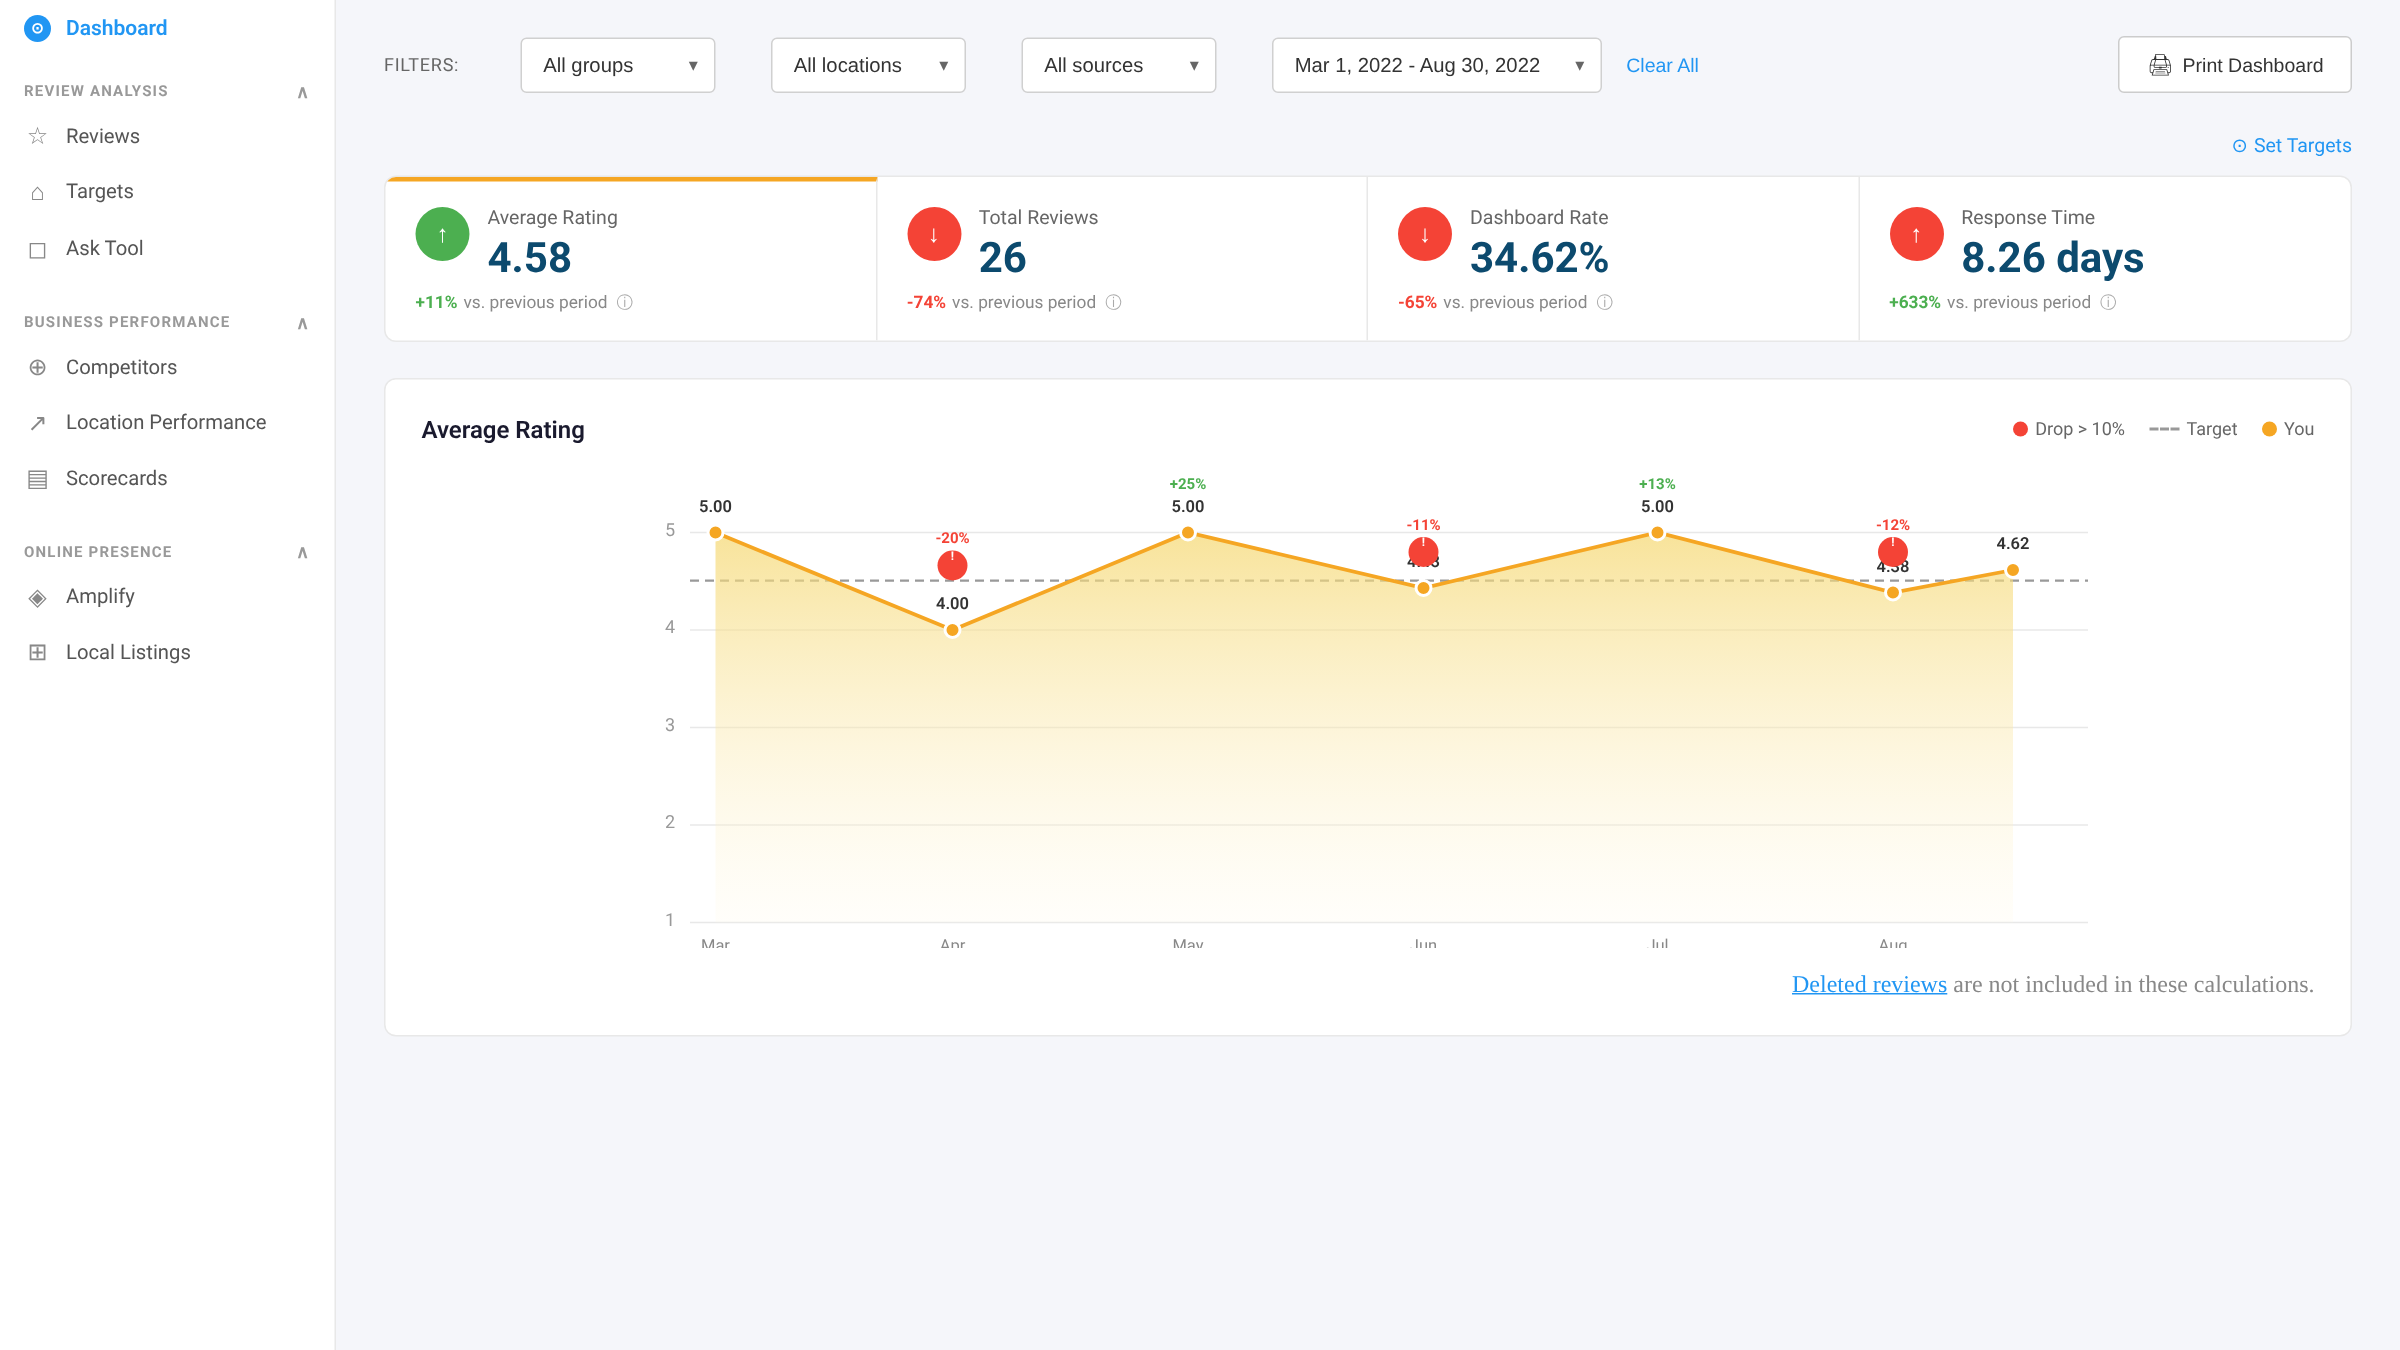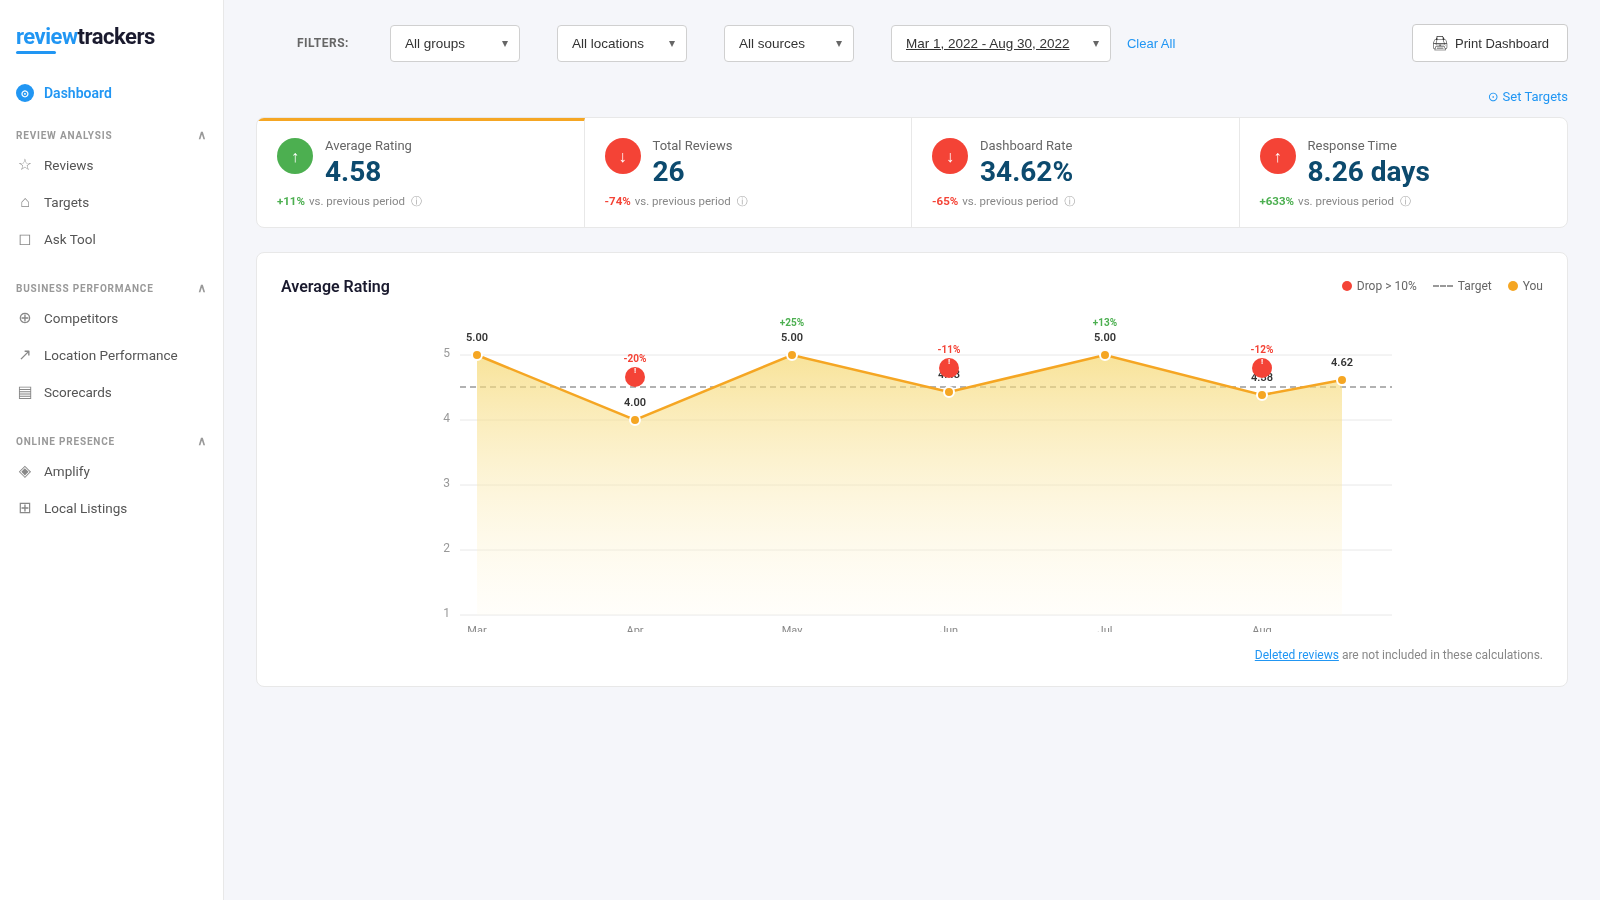--- a/index.html
+++ b/index.html
@@ -94,26 +94,25 @@
     
     .filters-row {
       display: flex;
       align-items: center;
       gap: 12px;
       margin-bottom: 24px;
       flex-wrap: wrap;
     }
     .filters-label {
       font-size: 12px;
-      font-weight: 700;
+      font-weight: 400;
       color: #666;
       text-transform: uppercase;
       letter-spacing: 0.5px;
       margin-right: 4px;
-      margin-left: 41px;
     }
     .filter-select {
       border: 1px solid #d0d0d0;
       border-radius: 4px;
       padding: 10px 36px 10px 14px;
       font-size: 13.5px;
       color: #333;
       background: #fff;
       appearance: none;
       cursor: pointer;
@@ -262,39 +261,34 @@
       width: 20px;
       border-top: 2px dashed #999;
     }
 
     
     .chart-area { width: 100%; position: relative; }
     svg.chart-svg { width: 100%; height: 320px; }
 
     .deleted-note {
       text-align: right;
-      font-size: 12px;
+      font-size: 16px;
       color: #888;
       margin-top: 12px;
+      font-family: Liberation Serif, serif;
     }
     .deleted-note a { color: #2196f3; }
 
     
     .filters-sep { flex: 1; }
   </style>
 </head>
 <body>
 
 <aside class="sidebar">
-  <div class="logo-area">
-    <div class="logo-text">
-      <span>review</span><span style="color:#1a1a2e">trackers</span>
-    </div>
-    <div class="logo-underline"></div>
-  </div>
 
   <div class="dashboard-link">
     <div class="dashboard-icon">⊙</div>
     <span>Dashboard</span>
   </div>
 
   <div class="nav-section">
     <div class="nav-section-title">
       <span>REVIEW ANALYSIS</span>
       <span class="chevron">∧</span>
@@ -365,21 +359,21 @@
       </select>
     </div>
 
     <div class="select-wrap">
       <select class="filter-select">
         <option>All sources</option>
       </select>
     </div>
 
     <div class="select-wrap">
-      <select class="filter-select" style="min-width:220px;text-decoration:underline;">
+      <select class="filter-select" style="min-width:220px;">
         <option>Mar 1, 2022 - Aug 30, 2022</option>
       </select>
     </div>
 
     <button class="clear-all-btn">Clear All</button>
 
     <div class="filters-sep"></div>
 
     <button class="print-btn">
       <span class="printer-icon">🖨</span>

